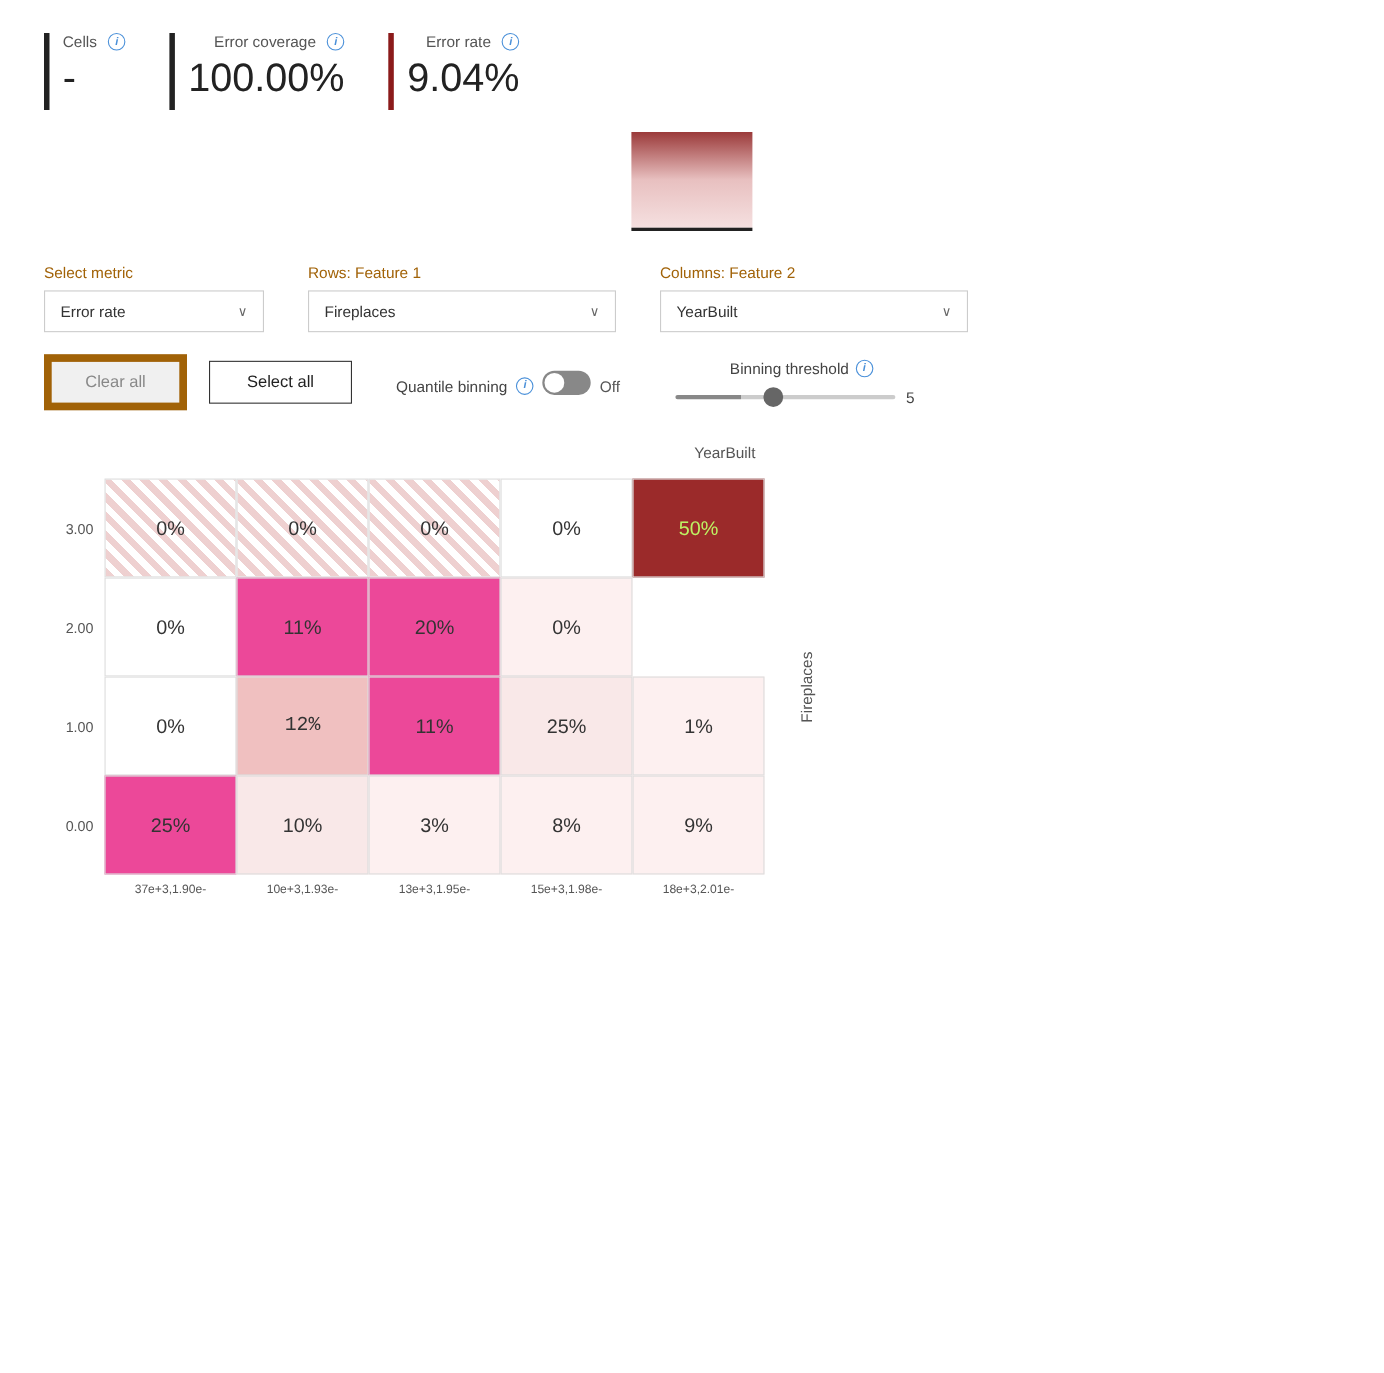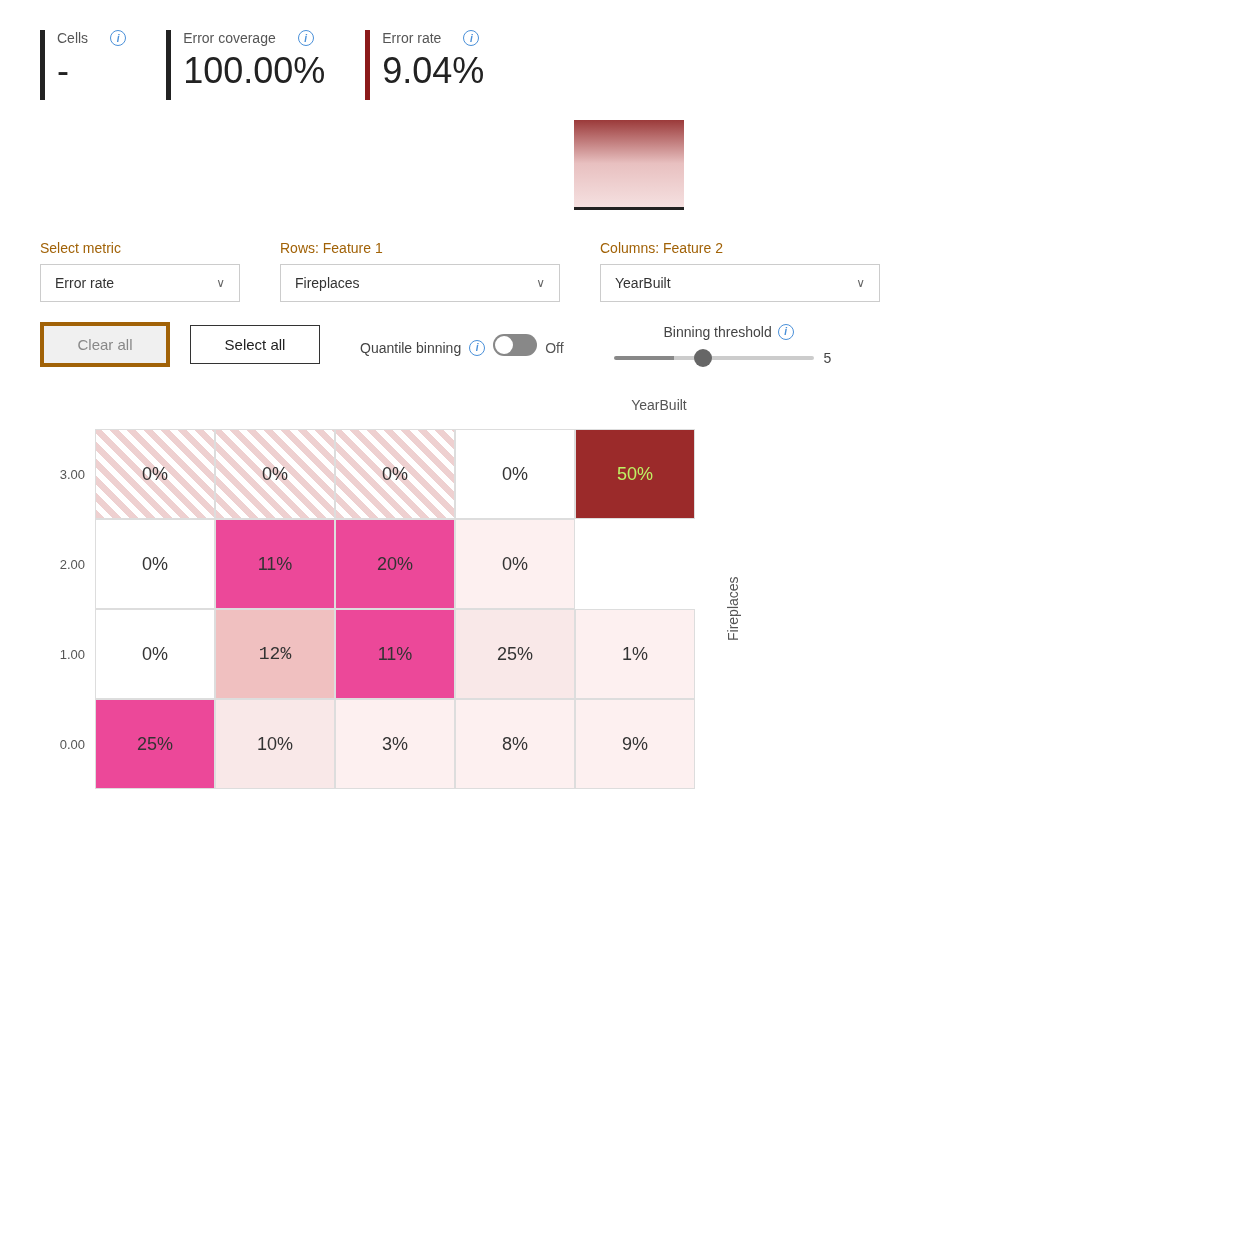--- a/index.html
+++ b/index.html
@@ -31,22 +31,23 @@
     }
     .metric-bar.red {
       background: #8b1a1a;
     }
     .metric-content {}
     .metric-label {
       font-size: 14px;
       color: #555;
       display: flex;
       align-items: center;
-      gap: 22px;
+      gap: 10px;
       margin-bottom: 4px;
+      justify-content: flex-end;
     }
     .metric-value {
       font-size: 36px;
       font-weight: 300;
       color: #222;
     }
     .metric-value.red {
       color: #222;
     }
     .info-icon {
@@ -119,21 +120,21 @@
 
     
     .actions-row {
       display: flex;
       align-items: center;
       gap: 20px;
     }
     .btn-clear {
       padding: 10px 22px;
       background: #f0f0f0;
-      border: 4px solid #a16207;
+      border: 7px solid #a16207;
       font-size: 15px;
       color: #888;
       cursor: pointer;
       min-width: 130px;
     }
     .btn-select {
       padding: 10px 22px;
       background: #fff;
       border: 1.5px solid #333;
       font-size: 15px;
@@ -432,17 +433,24 @@
 
       <div class="matrix-row">
         <div class="row-label">0.00</div>
         <div class="matrix-cell cell-light-medium-pink">25%</div>
         <div class="matrix-cell cell-light-pink">10%</div>
         <div class="matrix-cell cell-very-light-pink">3%</div>
         <div class="matrix-cell cell-very-light-pink">8%</div>
         <div class="matrix-cell cell-very-light-pink">9%</div>
       </div>
 
+      <div class="x-axis-labels">
+        <div class="x-axis-label">37e+3,1.90e-</div>
+        <div class="x-axis-label">10e+3,1.93e-</div>
+        <div class="x-axis-label">13e+3,1.95e-</div>
+        <div class="x-axis-label">15e+3,1.98e-</div>
+        <div class="x-axis-label">18e+3,2.01e-</div>
+      </div>
     </div>
 
     <div class="matrix-row-label-side">Fireplaces</div>
   </div>
 </div>
 
 </body></html>

